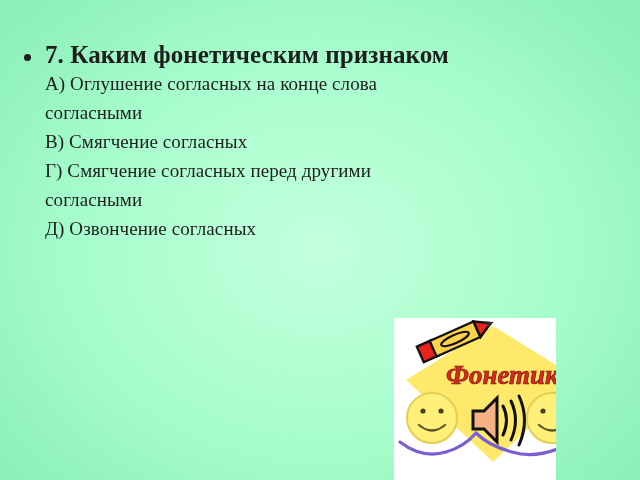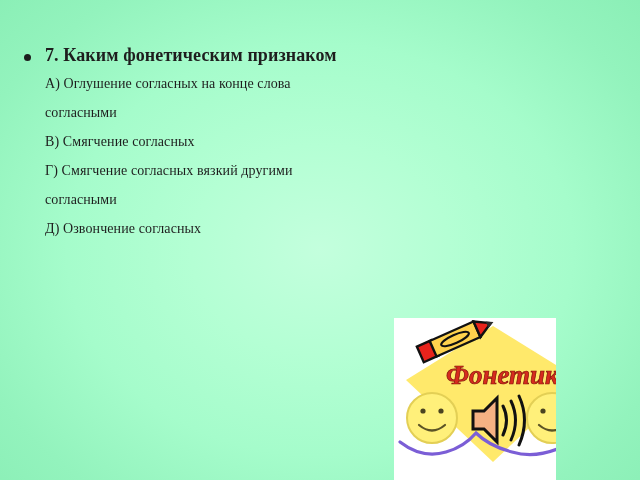--- a/index.html
+++ b/index.html
@@ -50,29 +50,29 @@
     border-radius: 50%;
     background: #1d1d1d;
   }
 
   .para-body {
     flex: 1 1 auto;
     color: #1e1e1e;
   }
 
   .q-line {
-    font-size: 18px;
+    font-size: 25px;
     font-weight: bold;
     line-height: 26.5px;
     letter-spacing: 0.1px;
     white-space: nowrap;
   }
 
   .opt-line {
-    font-size: 14px;
+    font-size: 19px;
     font-weight: normal;
     line-height: 29px;
     letter-spacing: 0.1px;
     white-space: nowrap;
   }
 
   
   #illustration {
     position: absolute;
     left: 394px;
@@ -99,21 +99,21 @@
       <div class="bullet-mark">
         <span class="dot"></span>
       </div>
 
       <div class="para-body">
         <div class="q-line">7. Каким фонетическим признаком</div>
 
         <div class="opt-line">А) Оглушение согласных на конце слова</div>
         <div class="opt-line">согласными</div>
         <div class="opt-line">В) Смягчение согласных</div>
-        <div class="opt-line">Г) Смягчение согласных вязкий другими</div>
+        <div class="opt-line">Г) Смягчение согласных перед другими</div>
         <div class="opt-line">согласными</div>
         <div class="opt-line">Д) Озвончение согласных</div>
       </div>
 
     </div>
   </div>
 
   <div id="illustration">
     <svg viewBox="0 0 198 162" xmlns="http://www.w3.org/2000/svg">
 

